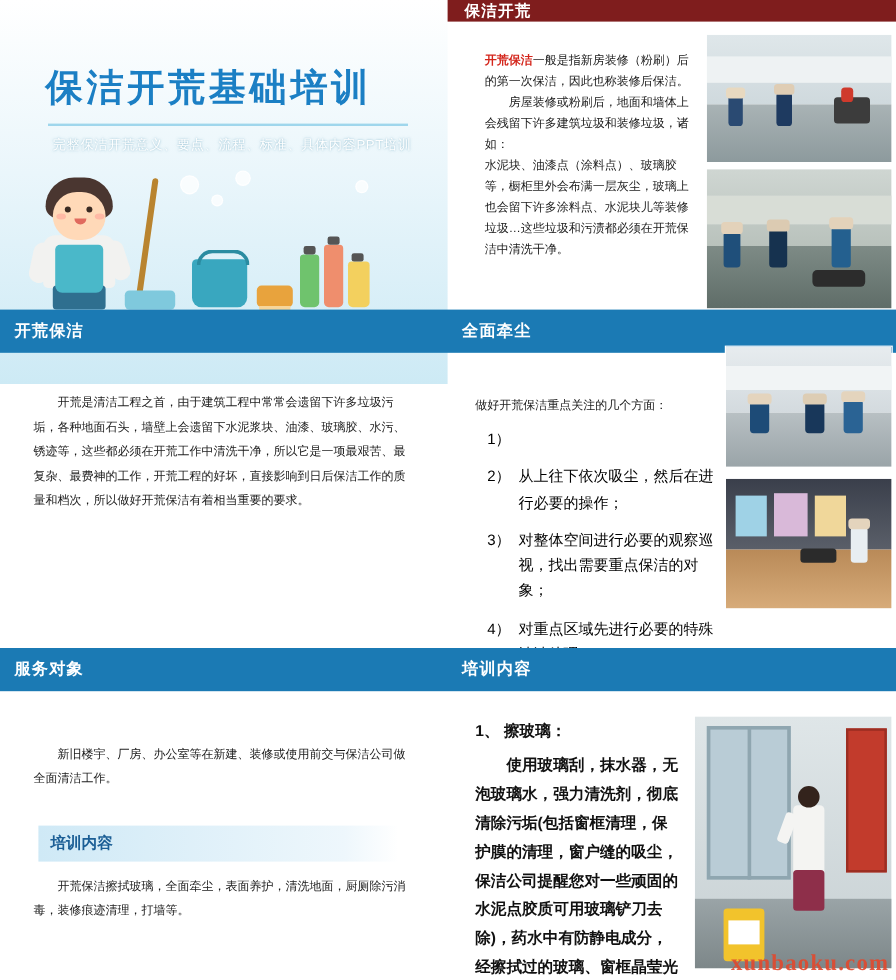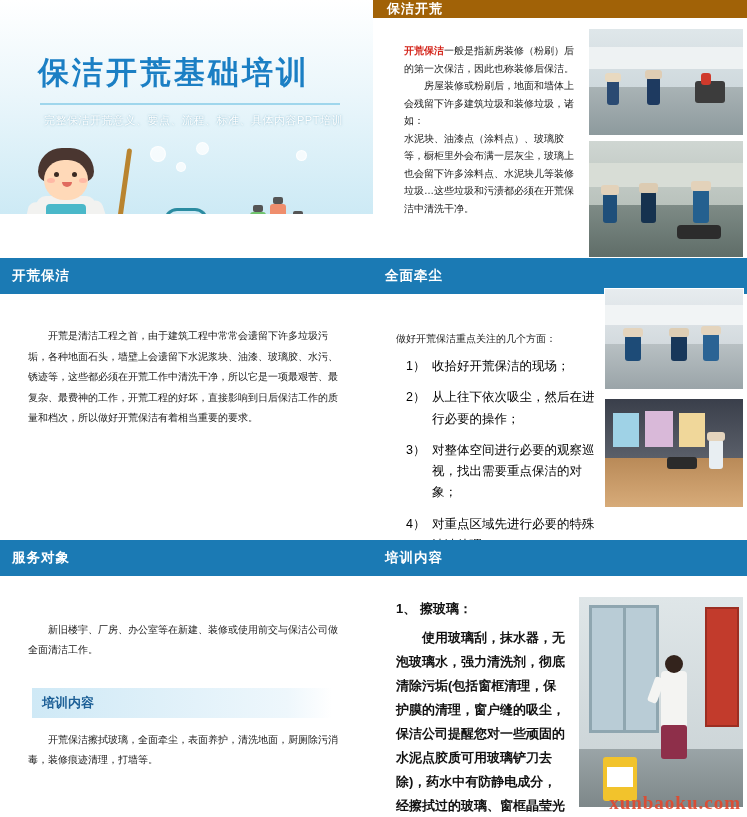--- a/index.html
+++ b/index.html
@@ -6,21 +6,21 @@
   body {
     width: 747px; height: 817px;
     font-family: "Liberation Sans", sans-serif;
     background: #ffffff;
     overflow: hidden;
   }
   .page { position: relative; width: 747px; height: 817px; background: #fff; }
 
   
   .hero {
-    position: absolute; left: 0; top: 0; width: 373px; height: 214px;
+    position: absolute; left: 0; top: 0; width: 373px; height: 320px;
     background: linear-gradient(to bottom, #ffffff 0%, #eaf6fb 45%, #cdeaf5 100%);
     overflow: hidden;
   }
   .hero-title {
     position: absolute; left: 38px; top: 52px;
     font-size: 31px; font-weight: bold; letter-spacing: 3px;
     color: #1b7fc4;
   }
   .hero-underline {
     position: absolute; left: 40px; top: 103px; width: 300px; height: 2px;
@@ -75,21 +75,21 @@
             border: 1px solid rgba(255,255,255,.9); }
 
   
   .ph { position: absolute; overflow: hidden; }
   .ph .sky { position:absolute; left:0; top:0; right:0; height:55%; }
   .ph .flr { position:absolute; left:0; bottom:0; right:0; height:45%; }
   .worker { position: absolute; border-radius: 3px; }
 
   
   .bar {
-    position: absolute; background: #a16207; color: #fff;
+    position: absolute; background: #7f1d1d; color: #fff;
     font-size: 13px; font-weight: bold; letter-spacing: 1px;
     display: flex; align-items: center; padding-left: 14px;
   }
 
   .band {
     position: absolute; left: 0; width: 747px; height: 36px;
     background: #1b7ab4;
   }
 
   .txt { font-size: 10px; line-height: 1.75; color: #1a1a1a; }
@@ -209,21 +209,20 @@
     <span>全面牵尘</span>
   </div>
 
   <div class="txt ind" style="position:absolute;left:28px;top:326px;width:318px;line-height:2.05;">开荒是清洁工程之首，由于建筑工程中常常会遗留下许多垃圾污垢，各种地面石头，墙壁上会遗留下水泥浆块、油漆、玻璃胶、水污、锈迹等，这些都必须在开荒工作中清洗干净，所以它是一项最艰苦、最复杂、最费神的工作，开荒工程的好坏，直接影响到日后保洁工作的质量和档次，所以做好开荒保洁有着相当重要的要求。</div>
 
   <div class="txt" style="position:absolute;left:396px;top:330px;width:206px;">做好开荒保洁重点关注的几个方面：</div>
 
   <ol class="pts" style="position:absolute;left:406px;top:356px;width:200px;">
     <li>
       <span class="n">1）</span>
-      <span>收拾好开荒保洁的现场；</span>
     </li>
     <li>
       <span class="n">2）</span>
       <span>从上往下依次吸尘，然后在进行必要的操作；</span>
     </li>
     <li>
       <span class="n">3）</span>
       <span>对整体空间进行必要的观察巡视，找出需要重点保洁的对象；</span>
     </li>
     <li>

